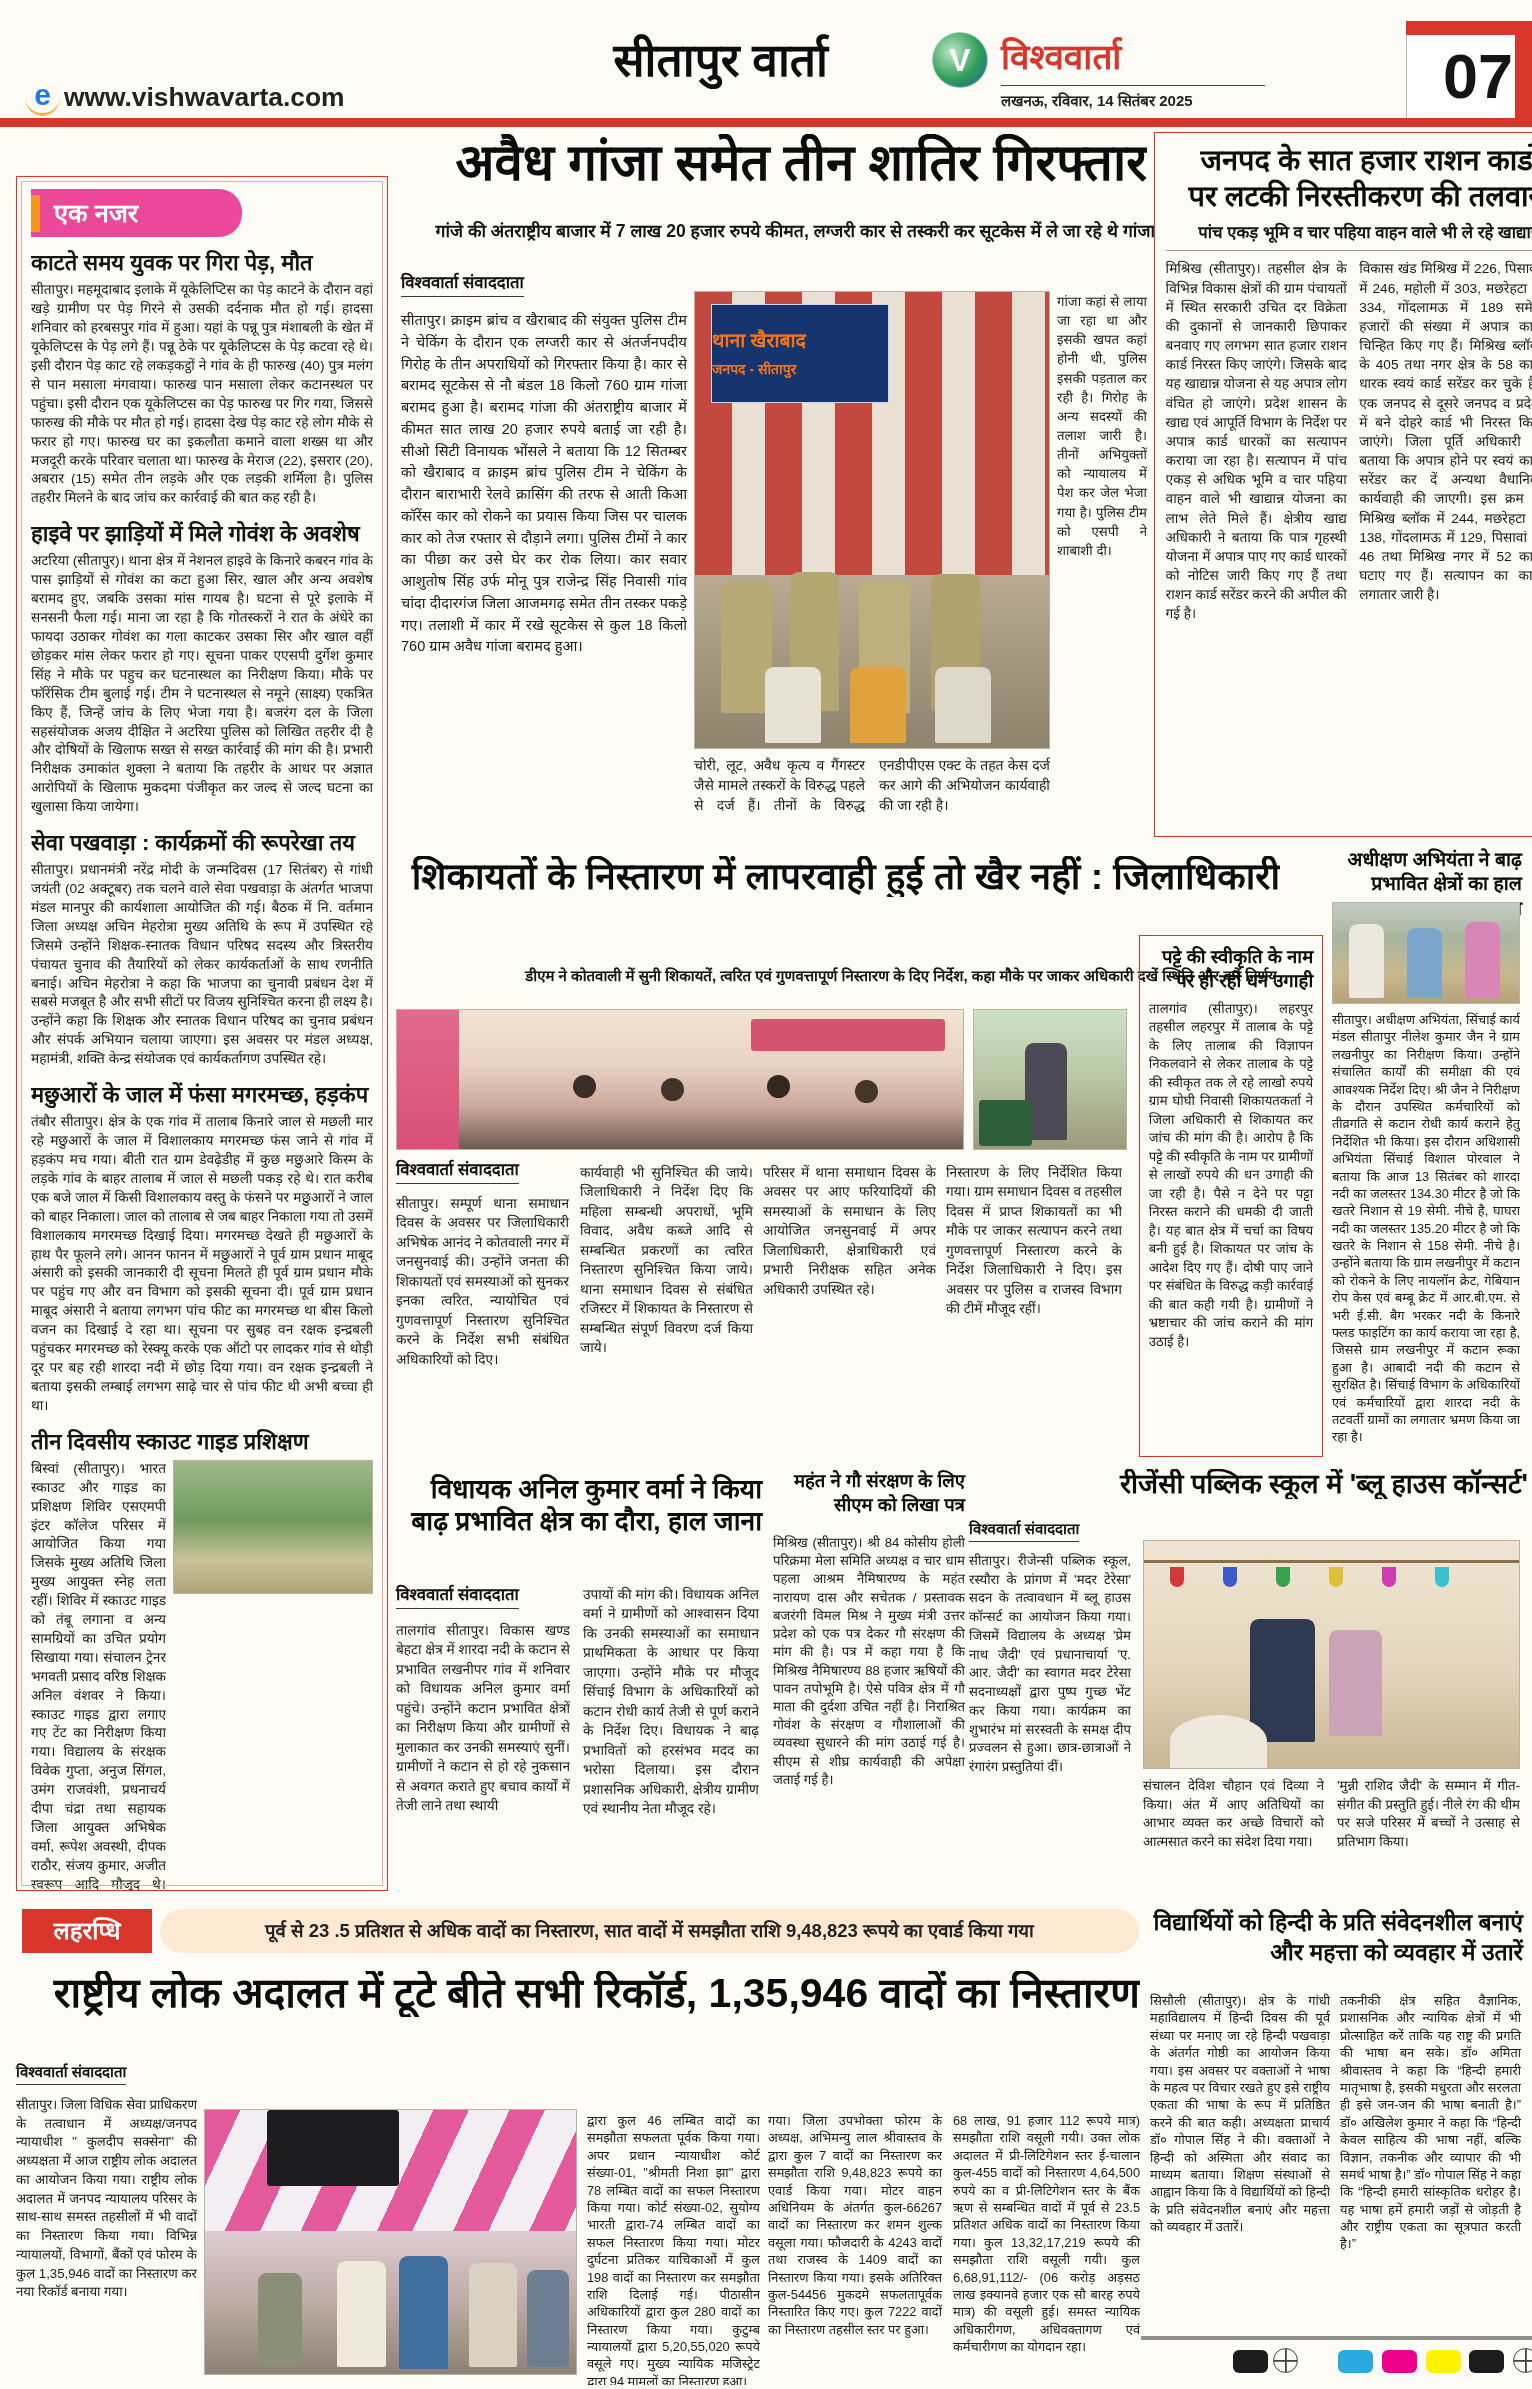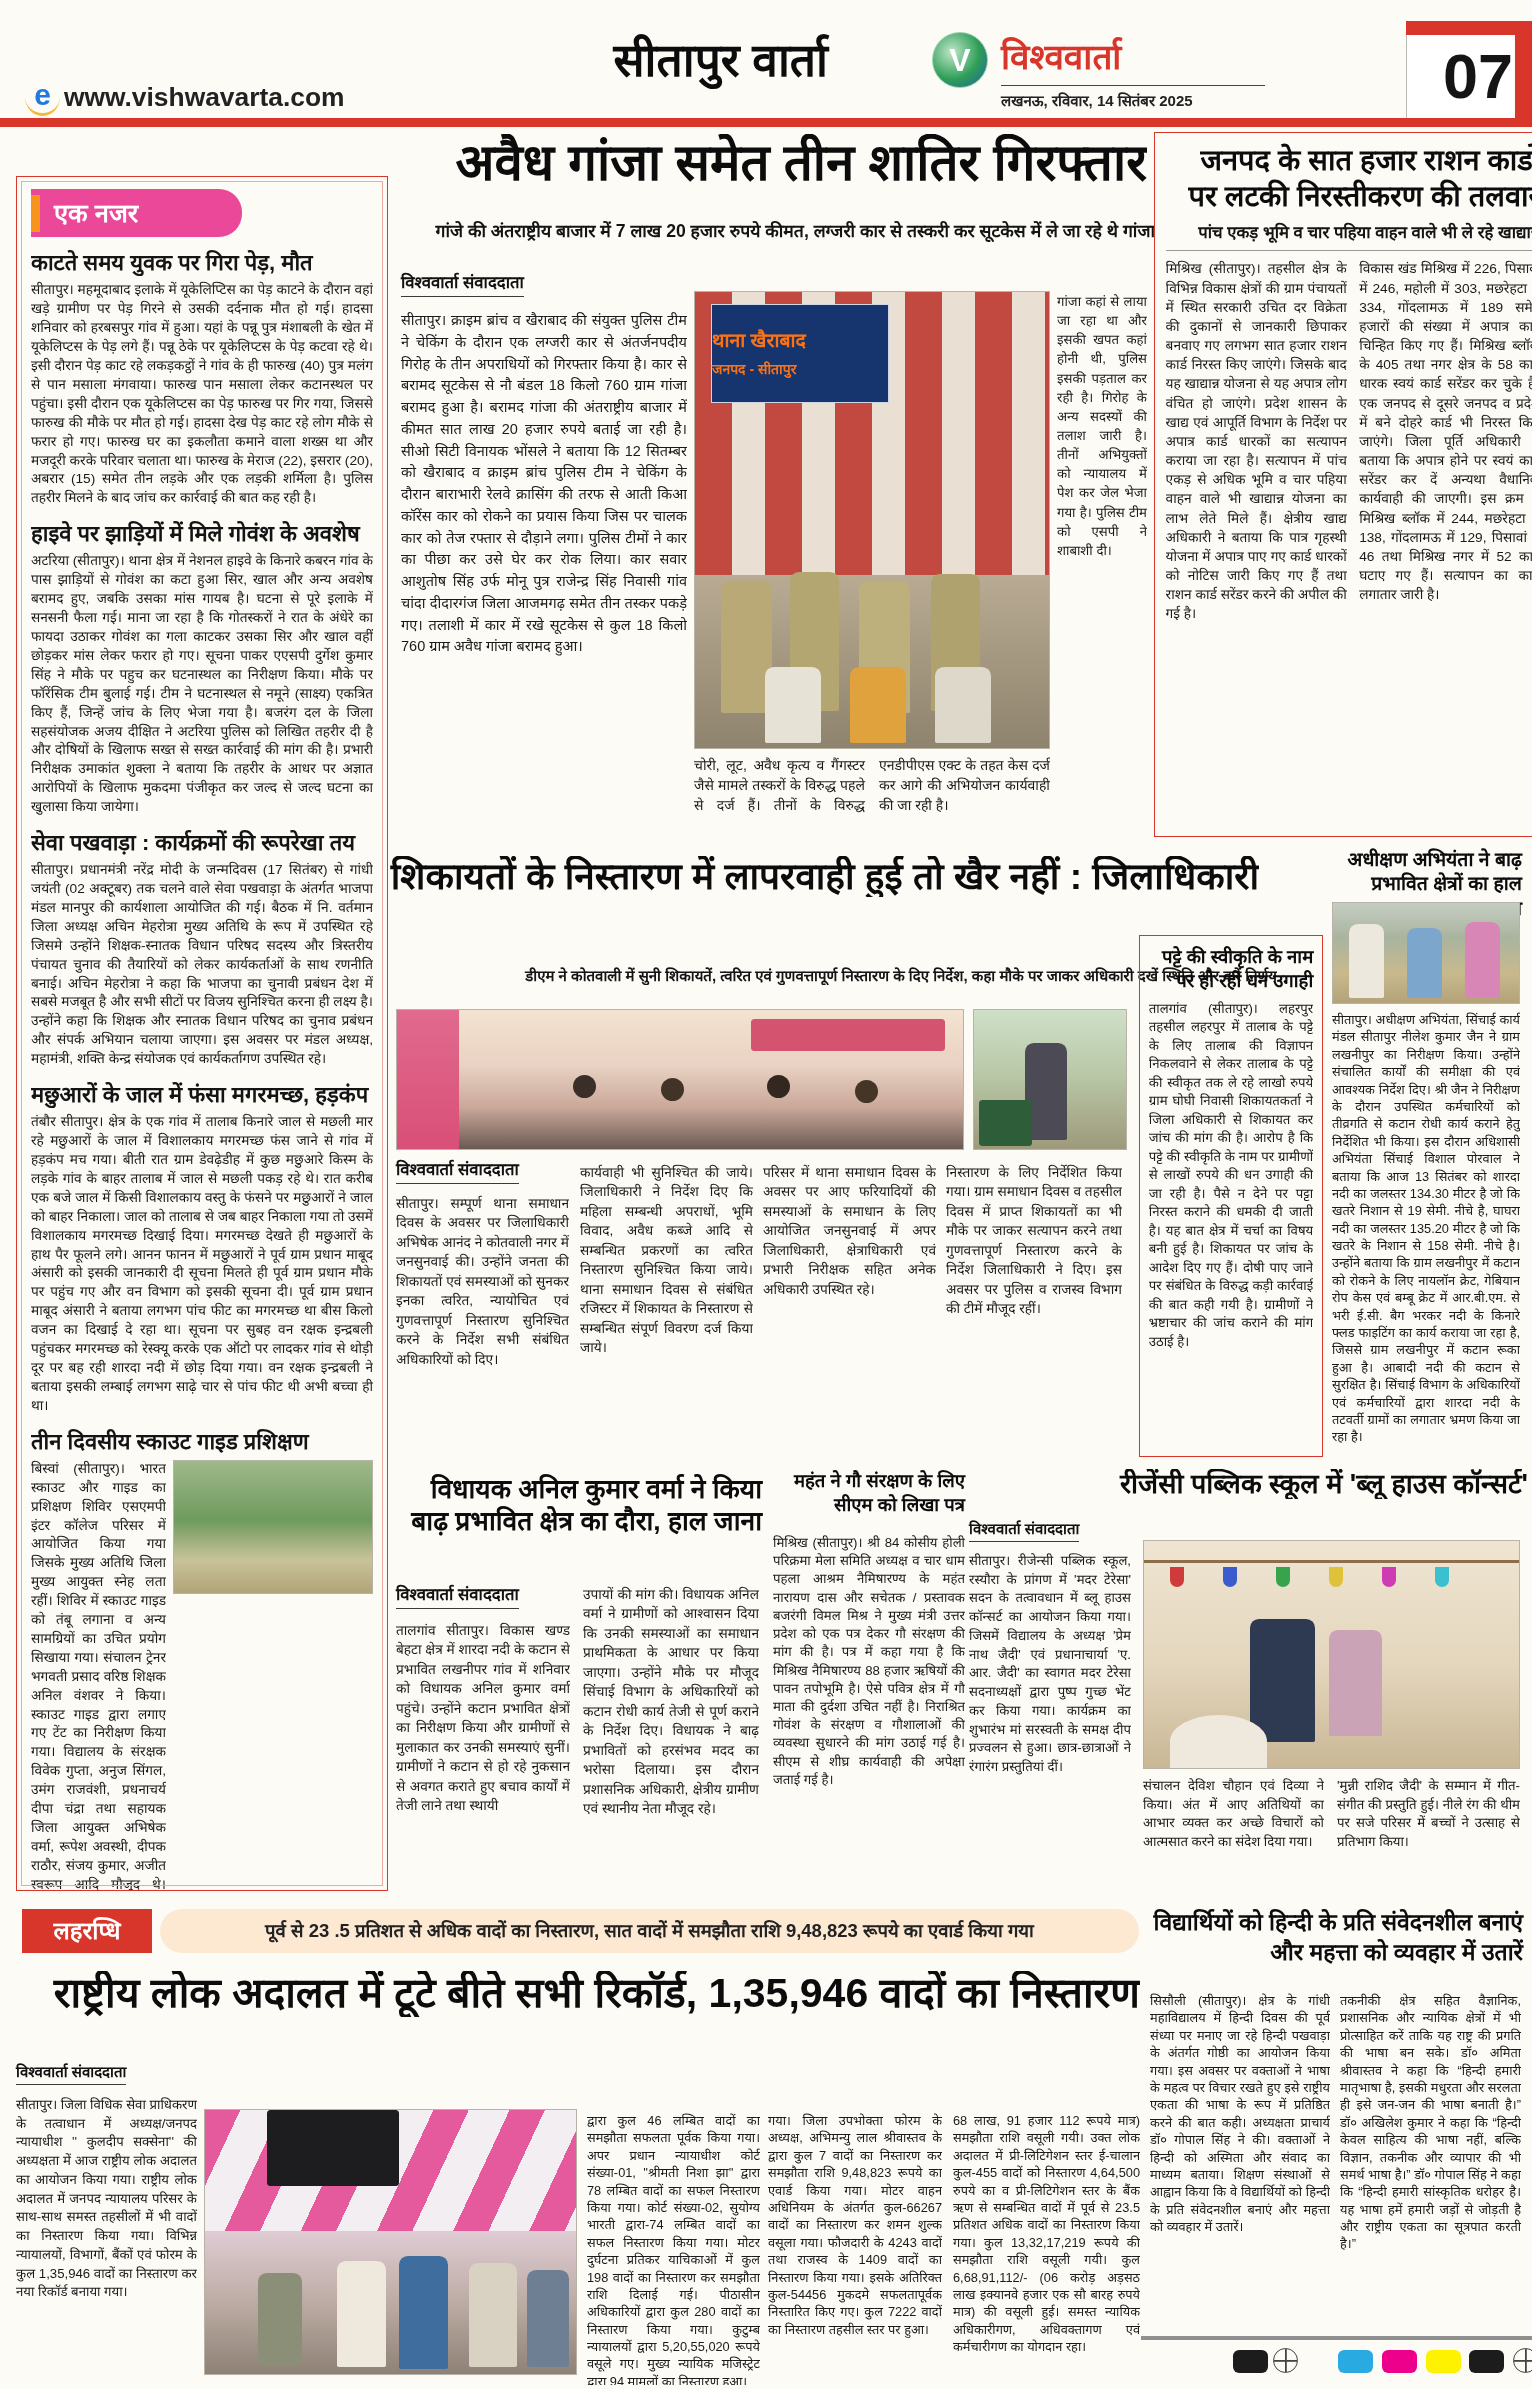--- a/index.html
+++ b/index.html
@@ -100,21 +100,21 @@
 
   <div class="abs redbox" style="left:1154px;top:132px;width:398px;height:705px;padding:8.8px 10.6px;overflow:hidden;">
     <div class="hl ctr" style="font-size:29px;line-height:1.25;">जनपद के सात हजार राशन कार्डों पर लटकी निरस्तीकरण की तलवार</div>
     <div class="ctr nw" style="font-size:16.7px;font-weight:800;margin:5.3px 0 8.8px 0;border-bottom:0.9px solid #999;padding-bottom:7px;">पांच एकड़ भूमि व चार पहिया वाहन वाले भी ले रहे खाद्यान्न</div>
     <div style="column-count:2;column-gap:12.3px;height:546px;overflow:hidden;">
       <div class="body" style="font-size:13.7px;line-height:1.4;">मिश्रिख (सीतापुर)। तहसील क्षेत्र के विभिन्न विकास क्षेत्रों की ग्राम पंचायतों में स्थित सरकारी उचित दर विक्रेता की दुकानों से जानकारी छिपाकर बनवाए गए लगभग सात हजार राशन कार्ड निरस्त किए जाएंगे। जिसके बाद यह खाद्यान्न योजना से यह अपात्र लोग वंचित हो जाएंगे। प्रदेश शासन के खाद्य एवं आपूर्ति विभाग के निर्देश पर अपात्र कार्ड धारकों का सत्यापन कराया जा रहा है। सत्यापन में पांच एकड़ से अधिक भूमि व चार पहिया वाहन वाले भी खाद्यान्न योजना का लाभ लेते मिले हैं। क्षेत्रीय खाद्य अधिकारी ने बताया कि पात्र गृहस्थी योजना में अपात्र पाए गए कार्ड धारकों को नोटिस जारी किए गए हैं तथा राशन कार्ड सरेंडर करने की अपील की गई है।</div>
       <div class="body" style="font-size:13.7px;line-height:1.4;">विकास खंड मिश्रिख में 226, पिसावां में 246, महोली में 303, मछरेहटा में 334, गोंदलामऊ में 189 समेत हजारों की संख्या में अपात्र कार्ड चिन्हित किए गए हैं। मिश्रिख ब्लॉक के 405 तथा नगर क्षेत्र के 58 कार्ड धारक स्वयं कार्ड सरेंडर कर चुके हैं। एक जनपद से दूसरे जनपद व प्रदेश में बने दोहरे कार्ड भी निरस्त किए जाएंगे। जिला पूर्ति अधिकारी ने बताया कि अपात्र होने पर स्वयं कार्ड सरेंडर कर दें अन्यथा वैधानिक कार्यवाही की जाएगी। इस क्रम में मिश्रिख ब्लॉक में 244, मछरेहटा में 138, गोंदलामऊ में 129, पिसावां में 46 तथा मिश्रिख नगर में 52 कार्ड घटाए गए हैं। सत्यापन का कार्य लगातार जारी है।</div>
     </div>
   </div>
 
-  <div class="abs hl ctr nw" style="left:374px;top:856px;width:885px;font-size:37px;">शिकायतों के निस्तारण में लापरवाही हुई तो खैर नहीं : जिलाधिकारी</div>
+  <div class="abs hl ctr nw" style="left:395px;top:856px;width:885px;font-size:37px;">शिकायतों के निस्तारण में लापरवाही हुई तो खैर नहीं : जिलाधिकारी</div>
   <div class="abs ctr nw" style="left:392px;top:965px;width:885px;font-size:15px;font-weight:800;">डीएम ने कोतवाली में सुनी शिकायतें, त्वरित एवं गुणवत्तापूर्ण निस्तारण के दिए निर्देश, कहा मौके पर जाकर अधिकारी दखें स्थिति और करें निर्णय</div>
 
   <div class="abs photo" style="left:396px;top:1009px;width:568px;height:141px;background:linear-gradient(180deg,#f3e3d0 0%,#e9d2c3 40%,#caa89a 70%,#6b5a52 100%);">
     <div style="position:absolute;left:0;top:0;width:62px;height:100%;background:linear-gradient(180deg,#e16a8e,#d94f77);"></div>
     <div style="position:absolute;right:17.6px;top:8.8px;width:194px;height:32px;background:#d4536f;border-radius:3.5px;"></div>
     <div class="head" style="left:176px;bottom:51px;width:23px;height:23px;background:#3a2e28;"></div>
     <div class="head" style="left:264px;bottom:48px;width:23px;height:23px;background:#423329;"></div>
     <div class="head" style="left:370px;bottom:51px;width:23px;height:23px;background:#32281f;"></div>
     <div class="head" style="left:458px;bottom:46px;width:23px;height:23px;background:#443527;"></div>
   </div>

